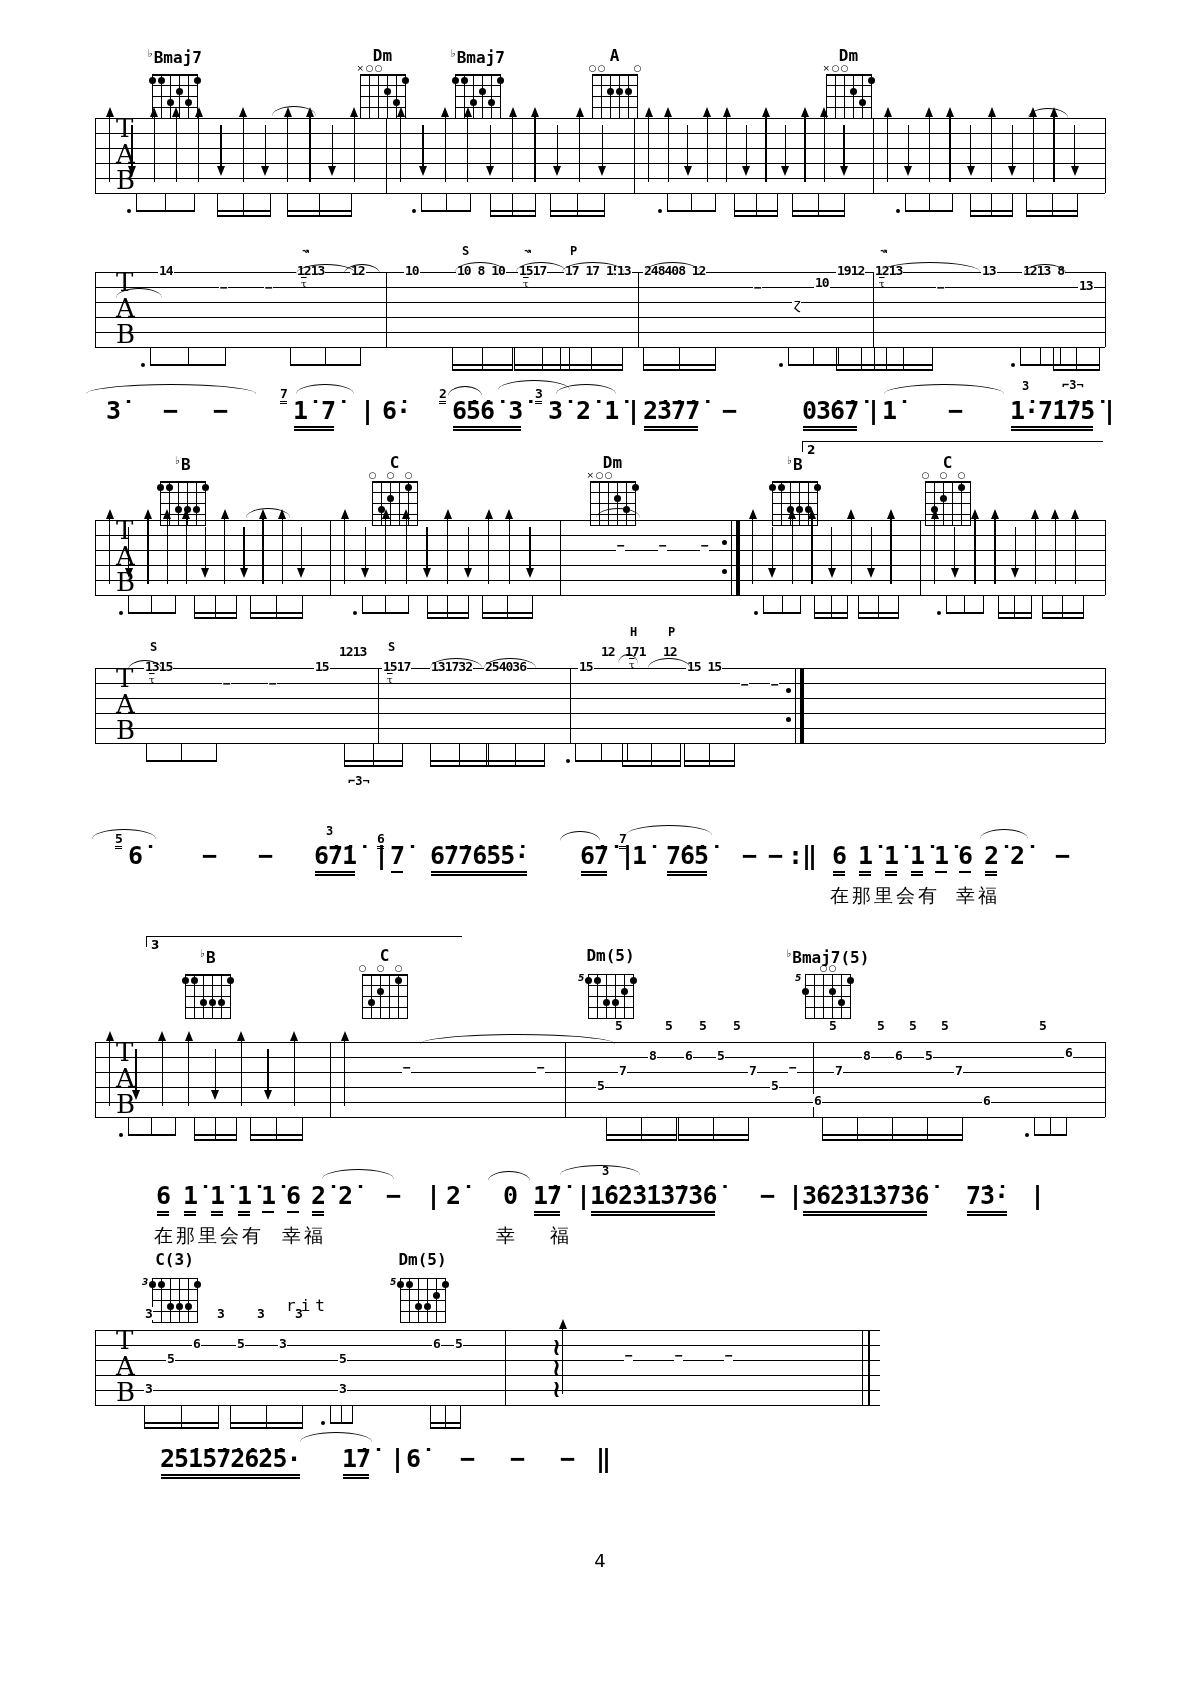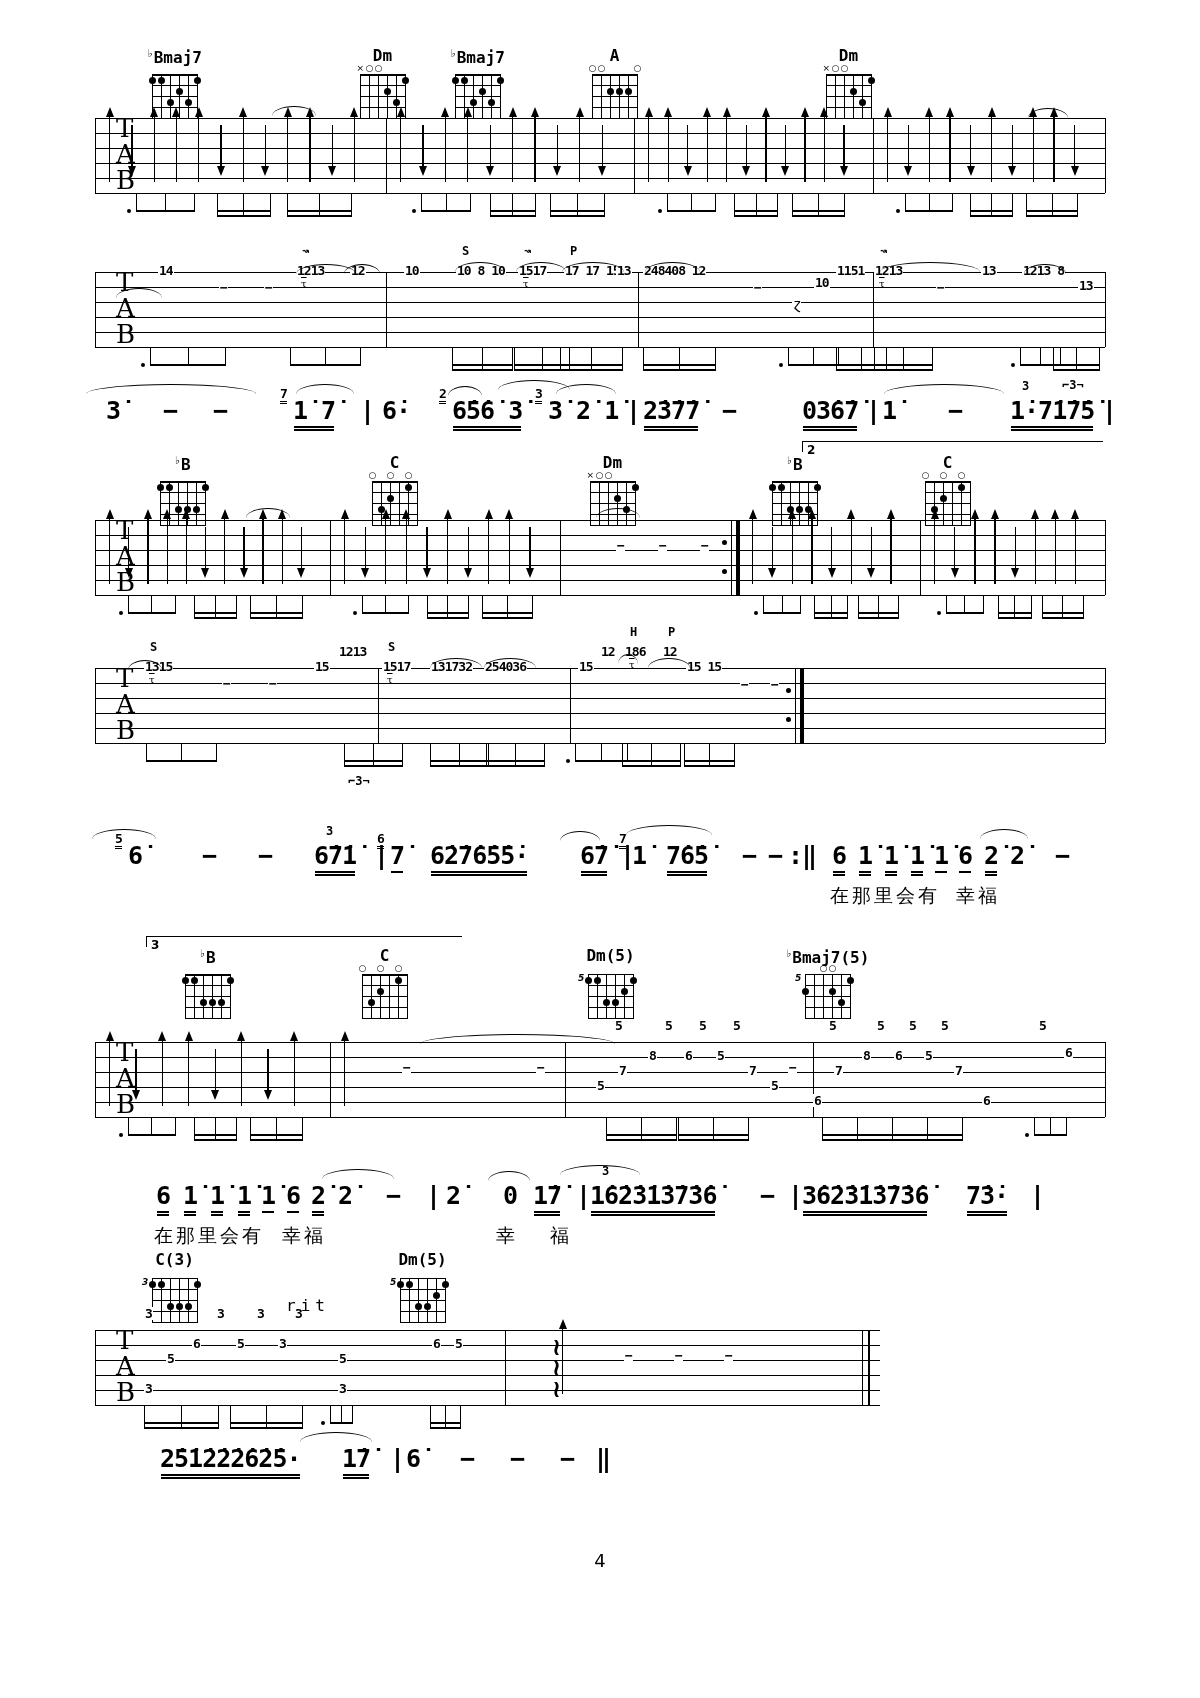--- a/index.html
+++ b/index.html
@@ -560,21 +560,21 @@
     <div class="tok" style="left: 520px; top: 264px;">1517</div>
     <div class="mark" style="left: 524px; top: 245px;">↝</div>
     <div class="tau" style="left: 523px; top: 279px;">τ</div>
     <div class="tok" style="left: 566px; top: 264px;">17 17 15</div>
     <div class="mark" style="left: 570px; top: 245px;">P</div>
     <div class="tok" style="left: 618px; top: 264px;">13</div>
     <div class="tok" style="left: 645px; top: 264px;">248408 12</div>
     <div class="tok" style="left: 755px; top: 280.5px;">−</div>
     <div class="tok rest" style="left: 794px; top: 297px;">ɀ</div>
     <div class="tok" style="left: 816px; top: 276px;">10</div>
-    <div class="tok" style="left: 838px; top: 264px;">1151</div>
+    <div class="tok" style="left: 838px; top: 264px;">1912</div>
     <div class="tok" style="left: 876px; top: 264px;">1213</div>
     <div class="mark" style="left: 880px; top: 245px;">↝</div>
     <div class="tau" style="left: 879px; top: 279px;">τ</div>
     <div class="tok" style="left: 938px; top: 280.5px;">−</div>
     <div class="tok" style="left: 983px; top: 264px;">13</div>
     <div class="tok" style="left: 1024px; top: 264px;">1213 8</div>
     <div class="tok" style="left: 1080px; top: 279px;">13</div>
     <div class="arc" style="left: 116px; top: 288px; width: 46px; height: 9px;"></div>
     <div class="arc" style="left: 296px; top: 264px; width: 60px; height: 9px;"></div>
     <div class="arc" style="left: 344px; top: 264px; width: 36px; height: 9px;"></div>
@@ -820,21 +820,21 @@
     <div class="tok" style="left: 270px; top: 676.5px;">−</div>
     <div class="tok" style="left: 316px; top: 660px;">15</div>
     <div class="tok" style="left: 340px; top: 645px;">1213</div>
     <div class="tok" style="left: 384px; top: 660px;">1517</div>
     <div class="mark" style="left: 388px; top: 641px;">S</div>
     <div class="tau" style="left: 387px; top: 675px;">τ</div>
     <div class="tok" style="left: 432px; top: 660px;">131732</div>
     <div class="tok" style="left: 486px; top: 660px;">254036</div>
     <div class="tok" style="left: 580px; top: 660px;">15</div>
     <div class="tok" style="left: 602px; top: 645px;">12</div>
-    <div class="tok" style="left: 626px; top: 645px;">186</div>
+    <div class="tok" style="left: 626px; top: 645px;">171</div>
     <div class="mark" style="left: 630px; top: 626px;">H</div>
     <div class="tau" style="left: 629px; top: 660px;">τ</div>
     <div class="tok" style="left: 664px; top: 645px;">12</div>
     <div class="mark" style="left: 668px; top: 626px;">P</div>
     <div class="tok" style="left: 688px; top: 660px;">15 15</div>
     <div class="tok" style="left: 742px; top: 678px;">−</div>
     <div class="tok" style="left: 772px; top: 678px;">−</div>
     <div class="arc" style="left: 128px; top: 660px; width: 34px; height: 9px;"></div>
     <div class="arc" style="left: 430px; top: 658px; width: 52px; height: 9px;"></div>
     <div class="arc" style="left: 484px; top: 658px; width: 52px; height: 9px;"></div>
@@ -1053,21 +1053,21 @@
     <div class="arc" style="left: 498px; top: 380px; width: 72px; height: 9px;"></div>
     <div class="arc" style="left: 556px; top: 384px; width: 60px; height: 9px;"></div>
     <div class="arc" style="left: 884px; top: 384px; width: 120px; height: 9px;"></div>
     <div class="jtok" style="left: 128px; top: 843px;">6̇<span class="grace">5</span></div>
     <div class="jtok" style="left: 202px; top: 843px;">−</div>
     <div class="jtok" style="left: 258px; top: 843px;">−</div>
     <div class="jtok u2" style="left: 314px; top: 843px;">6̇7̇1̇</div>
     <div class="tup" style="left: 326px; top: 824px;">3</div>
     <div class="jtok" style="left: 374px; top: 843px;">|</div>
     <div class="jtok u1" style="left: 390px; top: 843px;">7̇<span class="grace">6</span></div>
-    <div class="jtok u2" style="left: 430px; top: 843px;">6̇2̇7̇6̇5̇5̇·</div>
+    <div class="jtok u2" style="left: 430px; top: 843px;">6̇7̇7̇6̇5̇5̇·</div>
     <div class="jtok u2" style="left: 580px; top: 843px;">6̇7̇</div>
     <div class="jtok" style="left: 620px; top: 843px;">|</div>
     <div class="jtok" style="left: 632px; top: 843px;">1̇<span class="grace">7</span></div>
     <div class="jtok u2" style="left: 666px; top: 843px;">7̇6̇5̇</div>
     <div class="jtok" style="left: 742px; top: 843px;">−</div>
     <div class="jtok" style="left: 768px; top: 843px;">−</div>
     <div class="jtok" style="left: 788px; top: 843px;">:‖</div>
     <div class="jtok u2" style="left: 832px; top: 843px;">6</div>
     <div class="jtok u2" style="left: 858px; top: 843px;">1̇</div>
     <div class="jtok u2" style="left: 884px; top: 843px;">1̇</div>
@@ -1104,21 +1104,21 @@
     <div class="jtok u2" style="left: 802px; top: 1183px;">3̇6̇2̇3̇1̇3̇7̇3̇6̇</div>
     <div class="jtok u2" style="left: 966px; top: 1183px;">7̇3̇·</div>
     <div class="jtok" style="left: 1030px; top: 1183px;">|</div>
     <div class="arc" style="left: 322px; top: 1169px; width: 72px; height: 9px;"></div>
     <div class="arc" style="left: 488px; top: 1171px; width: 42px; height: 9px;"></div>
     <div class="arc" style="left: 560px; top: 1165px; width: 80px; height: 9px;"></div>
     <div class="lyr" style="left: 154px; top: 1223px;">在那里会有</div>
     <div class="lyr" style="left: 282px; top: 1223px;">幸福</div>
     <div class="lyr" style="left: 496px; top: 1223px;">幸</div>
     <div class="lyr" style="left: 550px; top: 1223px;">福</div>
-    <div class="jtok u2" style="left: 160px; top: 1446px;">2̇5̇1̇2̇2̇2̇6̇2̇5·</div>
+    <div class="jtok u2" style="left: 160px; top: 1446px;">2̇5̇1̇5̇7̇2̇6̇2̇5·</div>
     <div class="jtok u2" style="left: 342px; top: 1446px;">1̇7̇</div>
     <div class="jtok" style="left: 390px; top: 1446px;">|</div>
     <div class="jtok" style="left: 406px; top: 1446px;">6̇</div>
     <div class="jtok" style="left: 460px; top: 1446px;">−</div>
     <div class="jtok" style="left: 510px; top: 1446px;">−</div>
     <div class="jtok" style="left: 560px; top: 1446px;">−</div>
     <div class="jtok" style="left: 596px; top: 1446px;">‖</div>
     <div class="arc" style="left: 300px; top: 1432px; width: 72px; height: 9px;"></div>
     <div class="volta" style="left: 802px; top: 441px; width: 300px; height: 10px;">
       <span>2</span>

